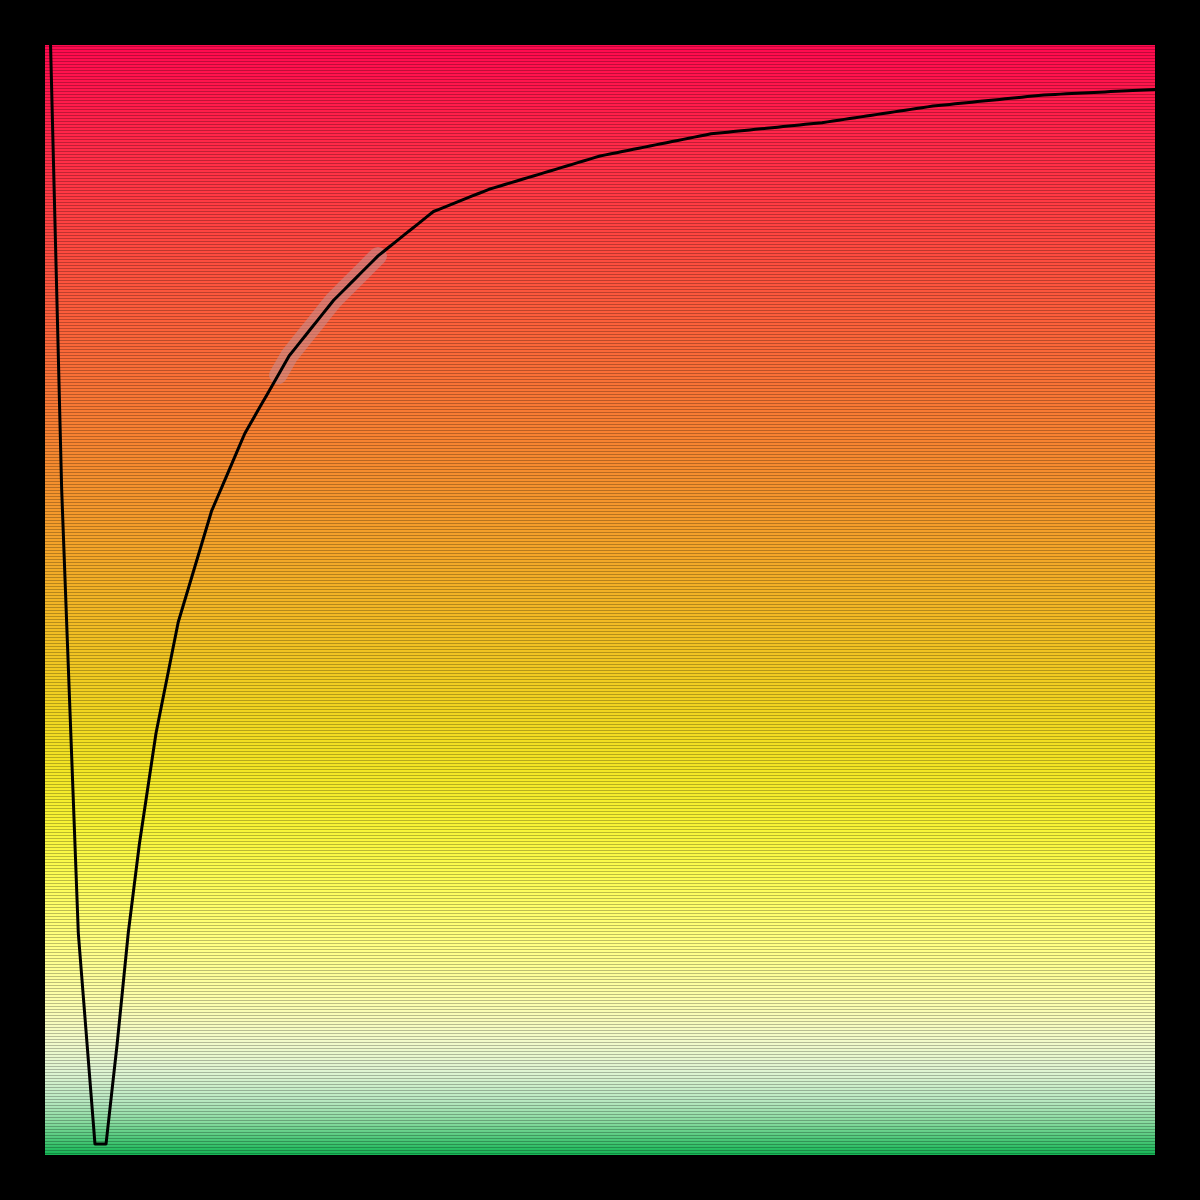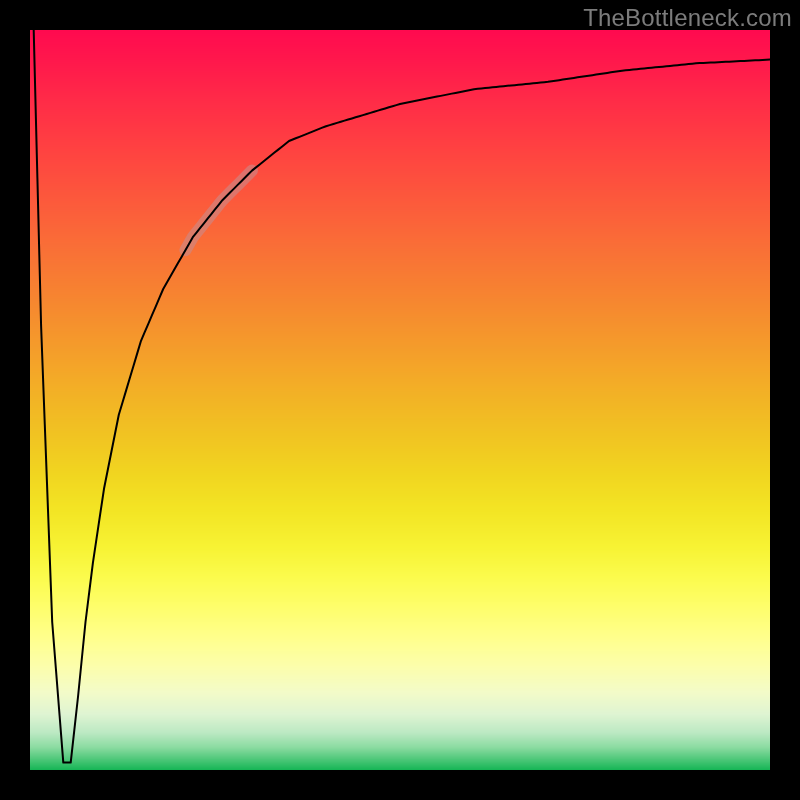--- a/index.html
+++ b/index.html
@@ -796,14 +796,13 @@
       <div class="grad-row" style="top: 736px; background: rgb(40, 187, 97);"></div>
       <div class="grad-row" style="top: 737px; background: rgb(34, 185, 94);"></div>
       <div class="grad-row" style="top: 738px; background: rgb(29, 184, 90);"></div>
       <div class="grad-row" style="top: 739px; background: rgb(24, 182, 87);"></div>
     <svg class="curve-svg" id="curve-svg" viewBox="0 0 740 740" preserveAspectRatio="none">
         <path d="M155.40 220.15 L159.10 213.67 L162.80 207.20 L166.50 202.58 L170.20 197.95 L173.90 193.32 L177.60 188.70 L181.30 184.08 L185.00 179.45 L188.70 174.82 L192.40 170.20 L196.10 166.50 L199.80 162.80 L203.50 159.10 L207.20 155.40 L210.90 151.70 L214.60 148.00 L218.30 144.30 L222.00 140.60 " fill="none" stroke="#c98a8a" stroke-opacity="0.6" stroke-width="12" stroke-linecap="round"></path>
         <path d="M3.70 0.00 L7.40 148.00 L11.10 296.00 L14.80 394.67 L18.50 493.33 L22.20 592.00 L25.90 638.87 L29.60 685.73 L33.30 732.60 L37.00 732.60 L40.70 732.60 L44.40 699.30 L48.10 666.00 L51.80 629.00 L55.50 592.00 L59.20 562.40 L62.90 532.80 L66.60 508.13 L70.30 483.47 L74.00 458.80 L77.70 440.30 L81.40 421.80 L85.10 403.30 L88.80 384.80 L92.50 372.47 L96.20 360.13 L99.90 347.80 L103.60 335.47 L107.30 323.13 L111.00 310.80 L114.70 302.17 L118.40 293.53 L122.10 284.90 L125.80 276.27 L129.50 267.63 L133.20 259.00 L136.90 252.53 L140.60 246.05 L144.30 239.57 L148.00 233.10 L151.70 226.63 L155.40 220.15 L159.10 213.67 L162.80 207.20 L166.50 202.58 L170.20 197.95 L173.90 193.32 L177.60 188.70 L181.30 184.08 L185.00 179.45 L188.70 174.82 L192.40 170.20 L196.10 166.50 L199.80 162.80 L203.50 159.10 L207.20 155.40 L210.90 151.70 L214.60 148.00 L218.30 144.30 L222.00 140.60 L225.70 137.64 L229.40 134.68 L233.10 131.72 L236.80 128.76 L240.50 125.80 L244.20 122.84 L247.90 119.88 L251.60 116.92 L255.30 113.96 L259.00 111.00 L262.70 109.52 L266.40 108.04 L270.10 106.56 L273.80 105.08 L277.50 103.60 L281.20 102.12 L284.90 100.64 L288.60 99.16 L292.30 97.68 L296.00 96.20 L299.70 95.09 L303.40 93.98 L307.10 92.87 L310.80 91.76 L314.50 90.65 L318.20 89.54 L321.90 88.43 L325.60 87.32 L329.30 86.21 L333.00 85.10 L336.70 83.99 L340.40 82.88 L344.10 81.77 L347.80 80.66 L351.50 79.55 L355.20 78.44 L358.90 77.33 L362.60 76.22 L366.30 75.11 L370.00 74.00 L373.70 73.26 L377.40 72.52 L381.10 71.78 L384.80 71.04 L388.50 70.30 L392.20 69.56 L395.90 68.82 L399.60 68.08 L403.30 67.34 L407.00 66.60 L410.70 65.86 L414.40 65.12 L418.10 64.38 L421.80 63.64 L425.50 62.90 L429.20 62.16 L432.90 61.42 L436.60 60.68 L440.30 59.94 L444.00 59.20 L447.70 58.83 L451.40 58.46 L455.10 58.09 L458.80 57.72 L462.50 57.35 L466.20 56.98 L469.90 56.61 L473.60 56.24 L477.30 55.87 L481.00 55.50 L484.70 55.13 L488.40 54.76 L492.10 54.39 L495.80 54.02 L499.50 53.65 L503.20 53.28 L506.90 52.91 L510.60 52.54 L514.30 52.17 L518.00 51.80 L521.70 51.24 L525.40 50.69 L529.10 50.14 L532.80 49.58 L536.50 49.02 L540.20 48.47 L543.90 47.91 L547.60 47.36 L551.30 46.81 L555.00 46.25 L558.70 45.69 L562.40 45.14 L566.10 44.59 L569.80 44.03 L573.50 43.48 L577.20 42.92 L580.90 42.36 L584.60 41.81 L588.30 41.26 L592.00 40.70 L595.70 40.33 L599.40 39.96 L603.10 39.59 L606.80 39.22 L610.50 38.85 L614.20 38.48 L617.90 38.11 L621.60 37.74 L625.30 37.37 L629.00 37.00 L632.70 36.63 L636.40 36.26 L640.10 35.89 L643.80 35.52 L647.50 35.15 L651.20 34.78 L654.90 34.41 L658.60 34.04 L662.30 33.67 L666.00 33.30 L669.70 33.12 L673.40 32.93 L677.10 32.75 L680.80 32.56 L684.50 32.38 L688.20 32.19 L691.90 32.00 L695.60 31.82 L699.30 31.64 L703.00 31.45 L706.70 31.26 L710.40 31.08 L714.10 30.89 L717.80 30.71 L721.50 30.52 L725.20 30.34 L728.90 30.16 L732.60 29.97 L736.30 29.78 L740.00 29.60 " fill="none" stroke="#000000" stroke-width="2" stroke-linecap="round" stroke-linejoin="round"></path>
       </svg>
   </div>
 
-  <div class="watermark">TheBottleneck.com</div>
 </div>
 
 </body></html>

